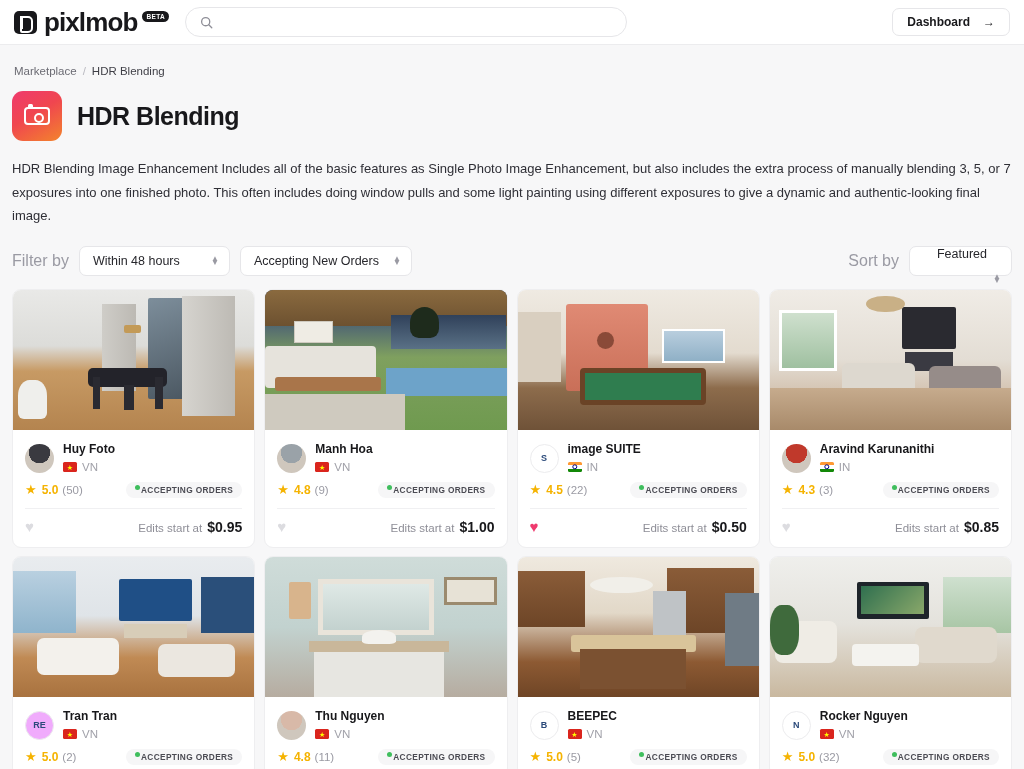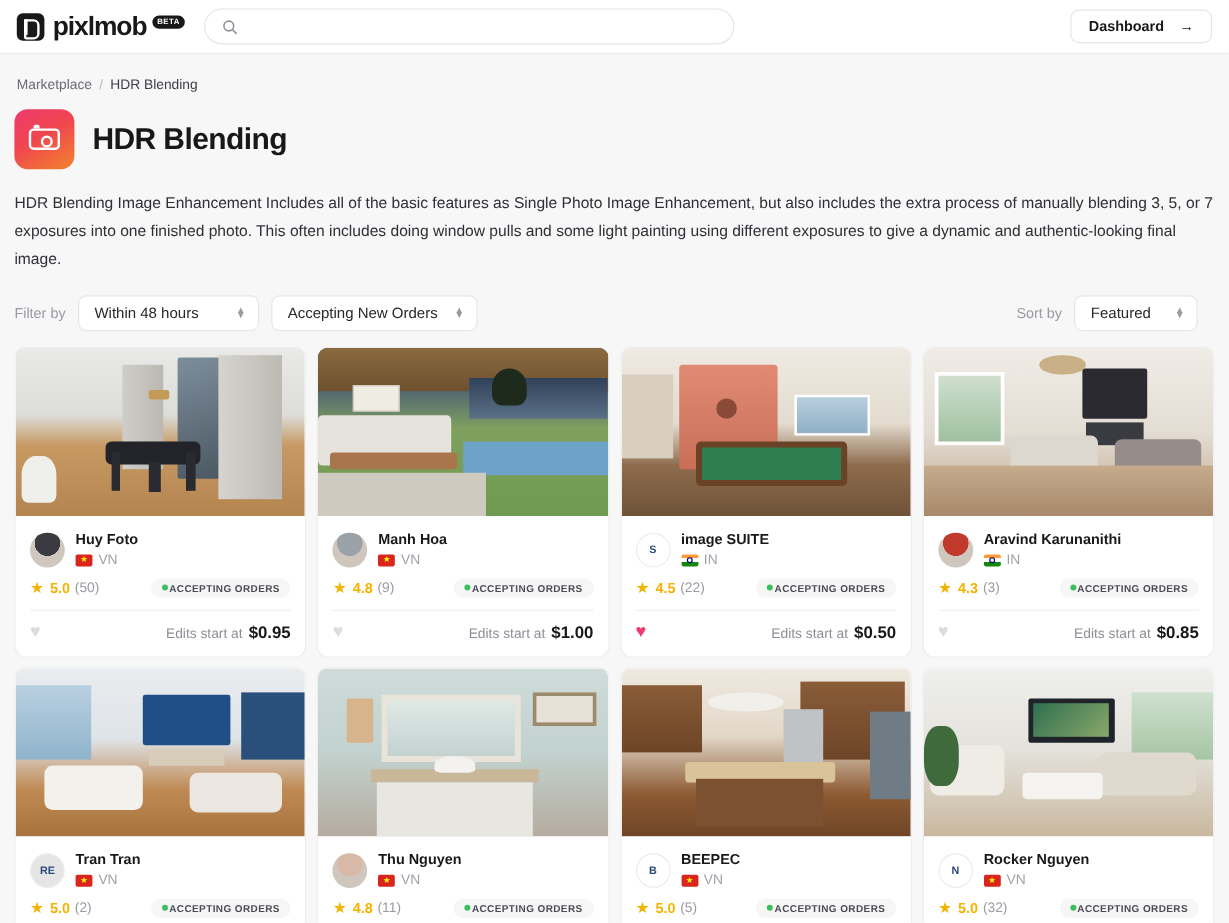--- a/index.html
+++ b/index.html
@@ -39,21 +39,21 @@
     border-radius: 2px 5px 5px 2px;
   }
   .brand-mark::after {
     content: "";
     position: absolute;
     left: 6px; top: 5px;
     width: 3px; height: 13px;
     background: #ffffff;
   }
   .brand-name {
-    font-size: 22px;
+    font-size: 26px;
     font-weight: 700;
     color: #18181b;
     letter-spacing: -0.9px;
   }
   .brand-badge {
     background: #18181b;
     color: #ffffff;
     font-size: 6.5px;
     font-weight: 700;
     letter-spacing: 0.4px;
@@ -172,21 +172,21 @@
   }
 
   
   .filterbar {
     margin-top: 18px;
     display: flex;
     align-items: center;
     height: 30px;
   }
   .flabel {
-    font-size: 12px;
+    font-size: 16px;
     color: #9a9aa3;
     margin-right: 10px;
   }
   .select {
     height: 30px;
     background: #ffffff;
     border: 1px solid #e6e6e9;
     border-radius: 7px;
     display: flex;
     align-items: center;
@@ -199,21 +199,21 @@
   .stepper {
     display: flex;
     flex-direction: column;
     gap: 2px;
     color: #9a9aa3;
     line-height: 0.5;
     font-size: 8px;
     margin-left: auto;
   }
   .sort-group { margin-left: auto; display: flex; align-items: center; }
-  .sort-group .select { margin-right: 14px; min-width: 103px; }
+  .sort-group .select { margin-right: 0; min-width: 103px; flex-direction: column; }
   .sel-48 { min-width: 151px; }
   .sel-acc { min-width: 163px; }
 
   
   .grid {
     margin-top: 13px;
     display: grid;
     grid-template-columns: repeat(4, 1fr);
     gap: 8px 9px;
   }
@@ -294,21 +294,21 @@
     margin-top: 9px;
     padding-bottom: 10px;
     border-bottom: 1px solid #f0f0f2;
   }
   .star { color: #f5b301; font-size: 13px; line-height: 1; margin-right: 5px; }
   .rating-num { font-size: 12px; font-weight: 700; color: #f5b301; margin-right: 4px; }
   .rating-count { font-size: 11.5px; color: #9a9aa3; }
   .status-badge {
     margin-left: auto;
     display: flex;
-    align-items: center;
+    align-items: flex-start;
     gap: 1px;
     background: #f6f6f7;
     border-radius: 10px;
     padding: 3px 9px;
   }
   .status-dot { width: 5px; height: 5px; border-radius: 50%; background: #3fbe5d; }
   .status-text {
     font-size: 8.3px;
     font-weight: 700;
     letter-spacing: 0.35px;
@@ -570,21 +570,21 @@
      <div class="ph" style="left:0;top:10%;width:26%;height:44%;background:linear-gradient(180deg,#b9d0e0,#8fb4cc)"></div>
      <div class="ph" style="left:44%;top:16%;width:30%;height:30%;background:#1f4f86;border-radius:2px"></div>
      <div class="ph" style="left:46%;top:48%;width:26%;height:10%;background:#d8cdb8"></div>
      <div class="ph" style="left:10%;top:58%;width:34%;height:26%;background:#f3f1ec;border-radius:7px"></div>
      <div class="ph" style="left:60%;top:62%;width:32%;height:24%;background:#ebe7e0;border-radius:7px"></div>
      <div class="ph" style="left:78%;top:14%;width:22%;height:40%;background:#2a4f7a"></div>
    </div>
         </div>
     <div class="card-body">
       <div class="seller-row">
-        <div class="avatar" style="background: #e5e5e5; color: rgb(43, 74, 122); border: 1px solid rgb(236, 236, 238);">RE</div>
+        <div class="avatar" style="background: #f0abfc; color: rgb(43, 74, 122); border: 1px solid rgb(236, 236, 238);">RE</div>
         <div class="seller-meta">
           <div class="seller-name">Tran Tran</div>
           <div class="country-row">
             <span class="flag flag-vn"></span>
             <span class="country-code">VN</span>
           </div>
         </div>
       </div>
       <div class="rating-row">
         <span class="star">★</span>

